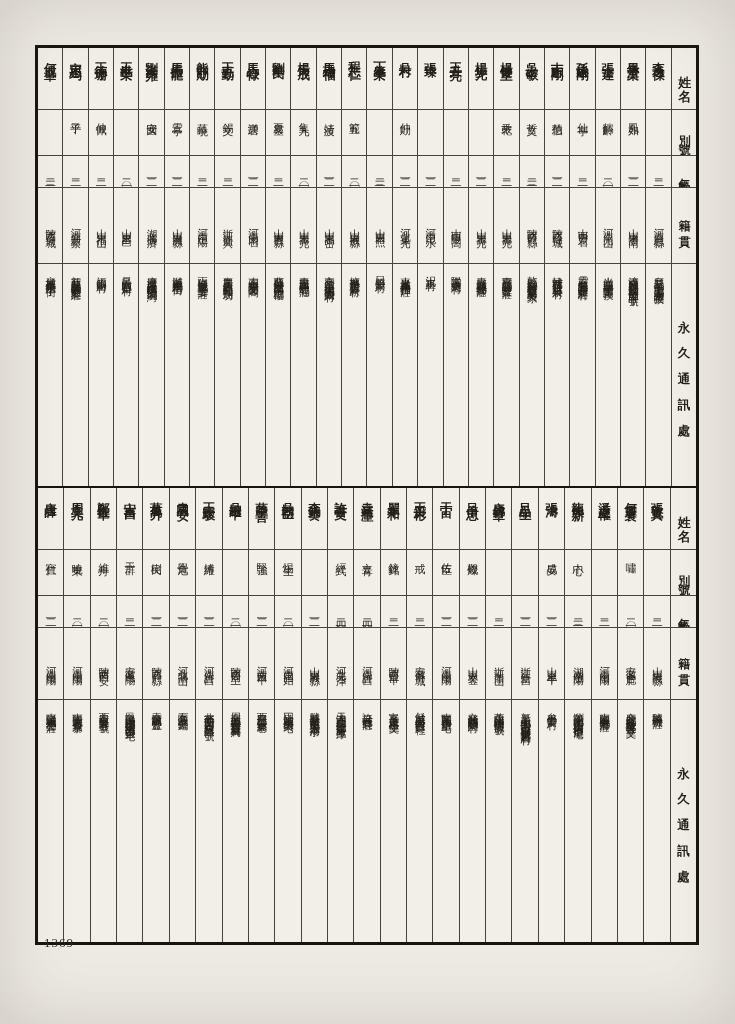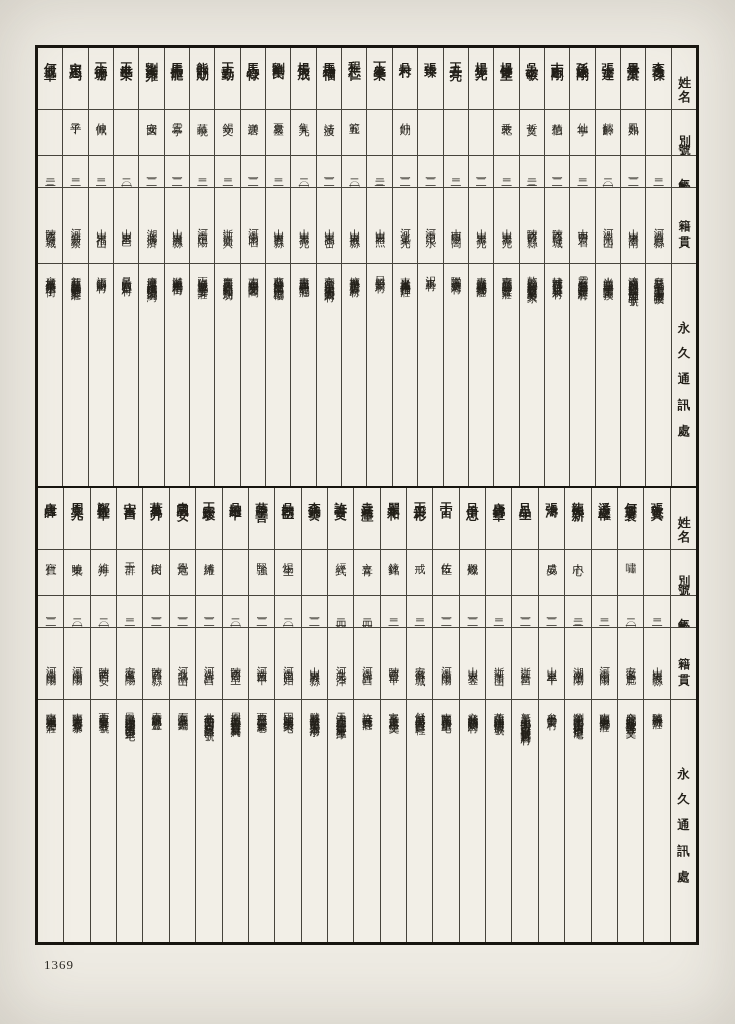--- a/index.html
+++ b/index.html
@@ -51,21 +51,21 @@
   .c-native .vt{font-size:10.5px;letter-spacing:3px;}
   .c-addr .vt{font-size:10.5px;letter-spacing:1.5px;}
   
   .hdr{align-items:center;padding-top:0;}
   .h-name{font-size:13px;letter-spacing:13px;font-weight:bold;}
   .h-alias{font-size:12px;letter-spacing:8px;font-weight:bold;}
   .h-age{font-size:11.5px;letter-spacing:3px;font-weight:bold;}
   .h-native{font-size:12px;letter-spacing:16px;font-weight:bold;}
   .h-addr{font-size:12.5px;letter-spacing:26px;font-weight:bold;}
   .page-number{
-    position:absolute;left:44px;top:957px;
+    position:absolute;left:44px;top:935px;
     font-size:13px;color:#2b2924;letter-spacing:1px;
   }
 </style>
 </head>
 <body>
 
 <div class="paper">
   <div class="frame" id="frame">
       <div class="block block-t">
         <div class="col">

